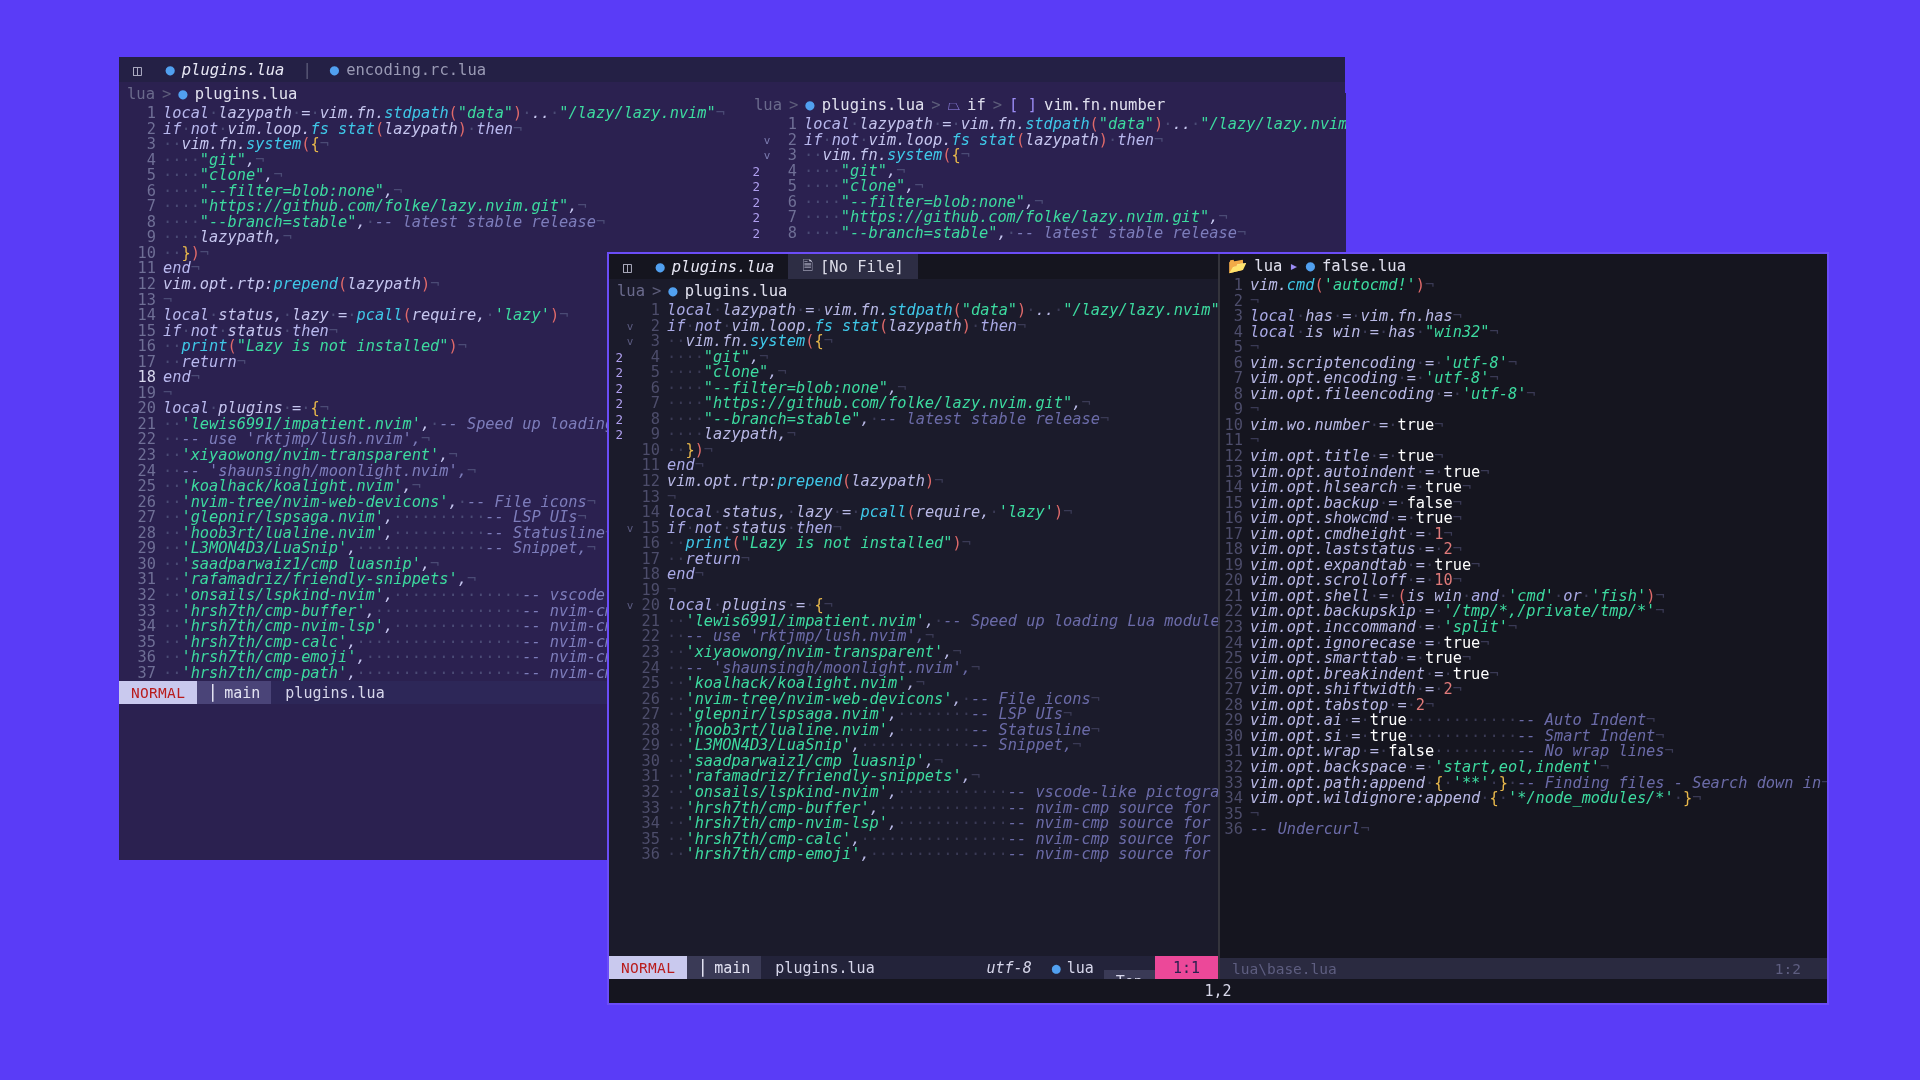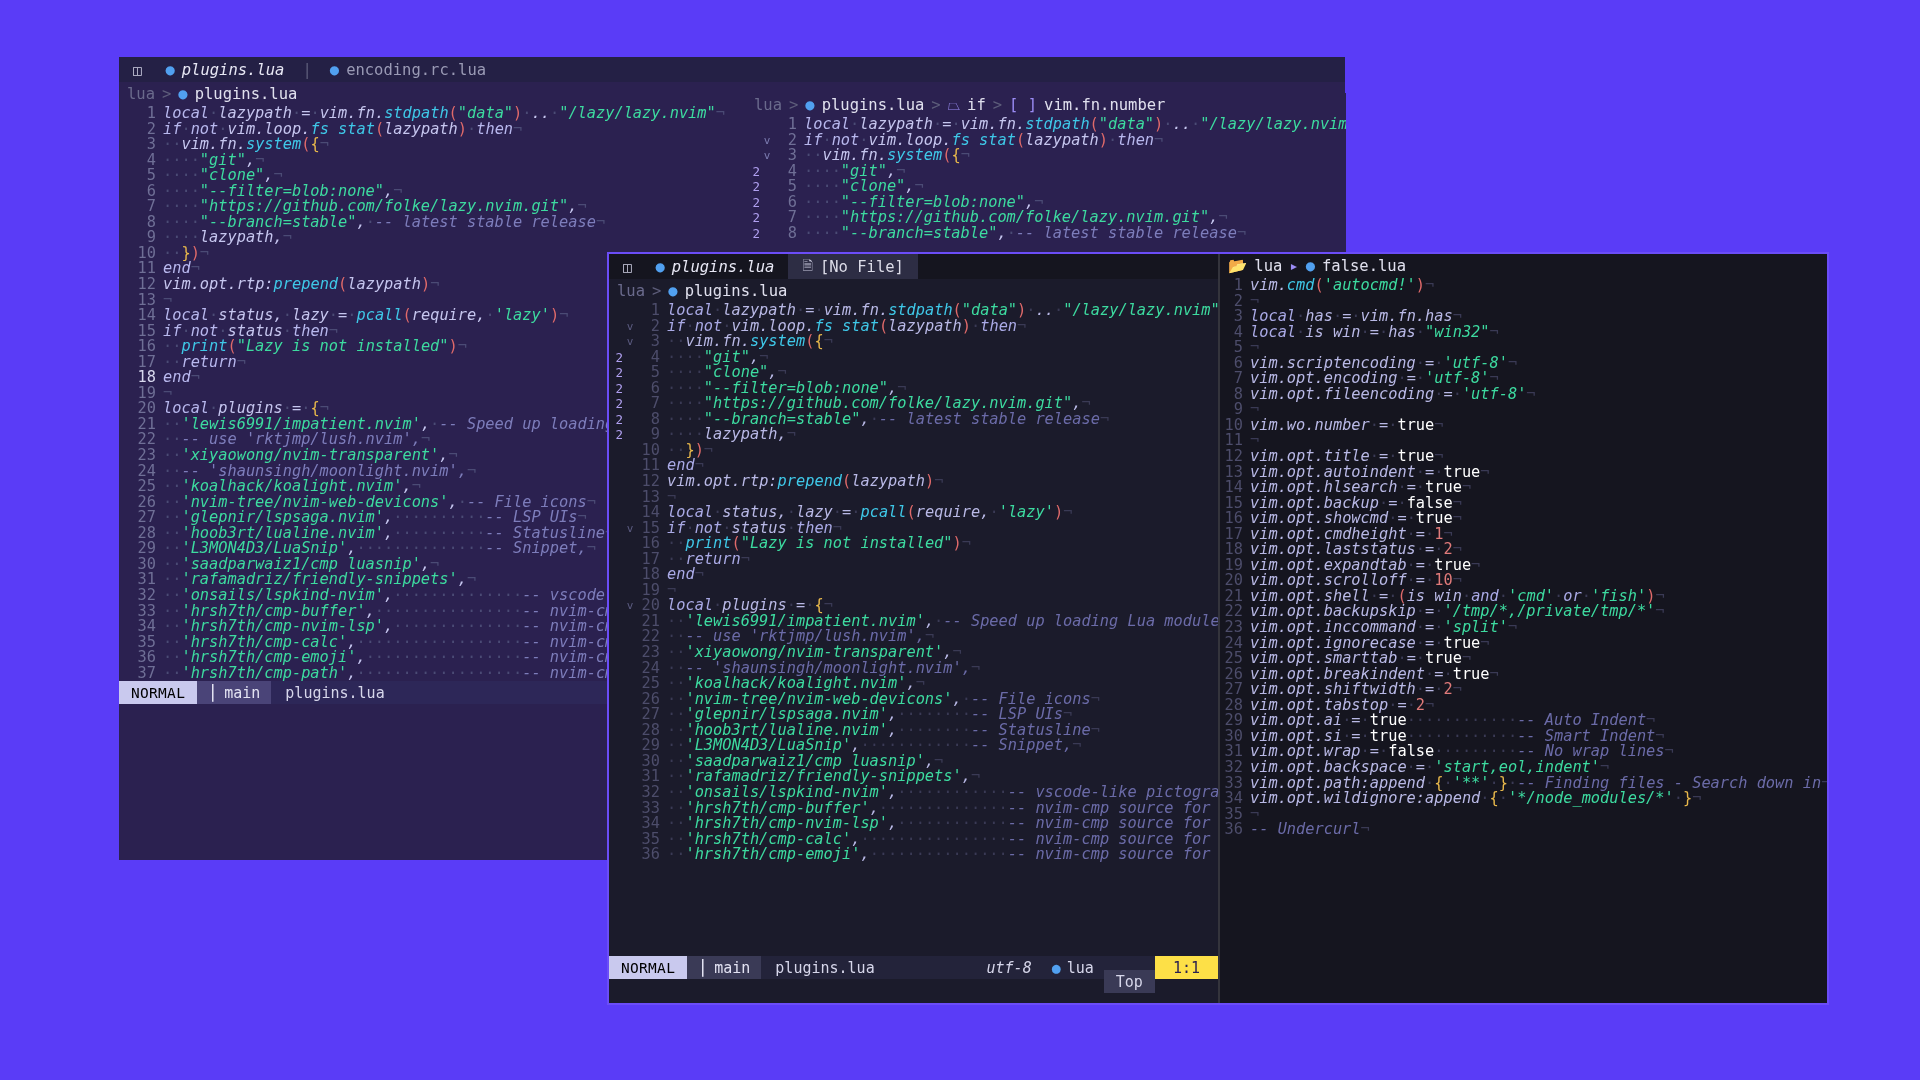--- a/index.html
+++ b/index.html
@@ -62,32 +62,32 @@
   .eol  { color:#4b4b75; }
 
   
   .w3 .kw{color:#aaaae6;} .w3 .id{color:#b9b9e6;} .w3 .cmt{color:#6b6ba8;}
   .w3 .ws,.w3 .eol,.w3 .dots{color:#3a3a55;}
 
   
   .status { display:flex; align-items:center; height:23px; font-size:15px;
             background:#2d2758; color:#d6d6ea; }
   .w3 .status { background:#23233a; }
-  .st-mode { background:#c9c9ee; color:#000000; padding:4px 12px; height:23px;
+  .st-mode { background:#c9c9ee; color:#b91c1c; padding:4px 12px; height:23px;
              display:flex; align-items:center; font-size:14.5px; letter-spacing:.3px;}
   .st-branch { background:#4a4478; color:#e2e2f2; padding:0 11px; height:23px;
                display:flex; align-items:center; gap:7px;}
   .w3 .st-branch{ background:#3a3a56; }
   .st-file { padding:0 14px; }
   .st-sp { flex:1; }
   .st-enc { padding:0 10px;font-style:italic; }
   .st-ft { display:flex; align-items:center; gap:6px; padding:0 10px;}
   .st-pos { background:#4a4478; padding:0 12px; height:23px; display:flex; align-items:center;}
   .w3 .st-pos{ background:#3a3a56;margin-top:28px; }
-  .st-loc { background:#fde047; color:#2b2150; padding:0 18px; height:23px;
+  .st-loc { background:#ec4899; color:#2b2150; padding:0 18px; height:23px;
             display:flex; align-items:center;}
 
   
   .rightbuf { position:absolute; left:609px; top:0; width:613px; bottom:0;
               background:#15151f; border-left:2px solid #ffffff22; }
   .rb-status { position:absolute; left:0; right:0; bottom:24px; height:21px;
                background:#2a2a40; color:#5e5e80; font-size:14.5px;
                display:flex; align-items:center; }
   .rb-cmd { position:absolute; left:0; right:0; bottom:0; height:24px;
             background:#15151f; color:#d8d8ea; font-size:15px;
@@ -188,17 +188,23 @@
 
     <div class="rightbuf">
       <div class="breadcrumb">
         <span class="bc-folder">📂</span>
         <span>lua</span>
         <span class="bc-arrow">▸</span>
         <span class="lua-icon">●</span>
         <span>false.lua</span>
       </div>
       <div class="code" id="w4code"><div class="ln"><span class="num">1</span><span class="txt"><span class="id">vim</span><span class="id">.</span><span class="fn">cmd</span><span class="par">(</span><span class="str">'autocmd!'</span><span class="par">)</span><span class="eol">¬</span></span></div><div class="ln"><span class="num">2</span><span class="txt"><span class="eol">¬</span></span></div><div class="ln"><span class="num">3</span><span class="txt"><span class="kw">local</span><span class="ws">·</span><span class="id">has</span><span class="ws">·</span><span class="id">=</span><span class="ws">·</span><span class="id">vim</span><span class="id">.</span><span class="id">fn</span><span class="id">.</span><span class="id">has</span><span class="eol">¬</span></span></div><div class="ln"><span class="num">4</span><span class="txt"><span class="kw">local</span><span class="ws">·</span><span class="id">is_win</span><span class="ws">·</span><span class="id">=</span><span class="ws">·</span><span class="id">has</span><span class="ws">·</span><span class="str">"win32"</span><span class="eol">¬</span></span></div><div class="ln"><span class="num">5</span><span class="txt"><span class="eol">¬</span></span></div><div class="ln"><span class="num">6</span><span class="txt"><span class="id">vim</span><span class="id">.</span><span class="id">scriptencoding</span><span class="ws">·</span><span class="id">=</span><span class="ws">·</span><span class="str">'utf-8'</span><span class="eol">¬</span></span></div><div class="ln"><span class="num">7</span><span class="txt"><span class="id">vim</span><span class="id">.</span><span class="id">opt</span><span class="id">.</span><span class="id">encoding</span><span class="ws">·</span><span class="id">=</span><span class="ws">·</span><span class="str">'utf-8'</span><span class="eol">¬</span></span></div><div class="ln"><span class="num">8</span><span class="txt"><span class="id">vim</span><span class="id">.</span><span class="id">opt</span><span class="id">.</span><span class="id">fileencoding</span><span class="ws">·</span><span class="id">=</span><span class="ws">·</span><span class="str">'utf-8'</span><span class="eol">¬</span></span></div><div class="ln"><span class="num">9</span><span class="txt"><span class="eol">¬</span></span></div><div class="ln"><span class="num">10</span><span class="txt"><span class="id">vim</span><span class="id">.</span><span class="id">wo</span><span class="id">.</span><span class="id">number</span><span class="ws">·</span><span class="id">=</span><span class="ws">·</span><span class="bool">true</span><span class="eol">¬</span></span></div><div class="ln"><span class="num">11</span><span class="txt"><span class="eol">¬</span></span></div><div class="ln"><span class="num">12</span><span class="txt"><span class="id">vim</span><span class="id">.</span><span class="id">opt</span><span class="id">.</span><span class="id">title</span><span class="ws">·</span><span class="id">=</span><span class="ws">·</span><span class="bool">true</span><span class="eol">¬</span></span></div><div class="ln"><span class="num">13</span><span class="txt"><span class="id">vim</span><span class="id">.</span><span class="id">opt</span><span class="id">.</span><span class="id">autoindent</span><span class="ws">·</span><span class="id">=</span><span class="ws">·</span><span class="bool">true</span><span class="eol">¬</span></span></div><div class="ln"><span class="num">14</span><span class="txt"><span class="id">vim</span><span class="id">.</span><span class="id">opt</span><span class="id">.</span><span class="id">hlsearch</span><span class="ws">·</span><span class="id">=</span><span class="ws">·</span><span class="bool">true</span><span class="eol">¬</span></span></div><div class="ln"><span class="num">15</span><span class="txt"><span class="id">vim</span><span class="id">.</span><span class="id">opt</span><span class="id">.</span><span class="id">backup</span><span class="ws">·</span><span class="id">=</span><span class="ws">·</span><span class="bool">false</span><span class="eol">¬</span></span></div><div class="ln"><span class="num">16</span><span class="txt"><span class="id">vim</span><span class="id">.</span><span class="id">opt</span><span class="id">.</span><span class="id">showcmd</span><span class="ws">·</span><span class="id">=</span><span class="ws">·</span><span class="bool">true</span><span class="eol">¬</span></span></div><div class="ln"><span class="num">17</span><span class="txt"><span class="id">vim</span><span class="id">.</span><span class="id">opt</span><span class="id">.</span><span class="id">cmdheight</span><span class="ws">·</span><span class="id">=</span><span class="ws">·</span><span class="num2">1</span><span class="eol">¬</span></span></div><div class="ln"><span class="num">18</span><span class="txt"><span class="id">vim</span><span class="id">.</span><span class="id">opt</span><span class="id">.</span><span class="id">laststatus</span><span class="ws">·</span><span class="id">=</span><span class="ws">·</span><span class="num2">2</span><span class="eol">¬</span></span></div><div class="ln"><span class="num">19</span><span class="txt"><span class="id">vim</span><span class="id">.</span><span class="id">opt</span><span class="id">.</span><span class="id">expandtab</span><span class="ws">·</span><span class="id">=</span><span class="ws">·</span><span class="bool">true</span><span class="eol">¬</span></span></div><div class="ln"><span class="num">20</span><span class="txt"><span class="id">vim</span><span class="id">.</span><span class="id">opt</span><span class="id">.</span><span class="id">scrolloff</span><span class="ws">·</span><span class="id">=</span><span class="ws">·</span><span class="num2">10</span><span class="eol">¬</span></span></div><div class="ln"><span class="num">21</span><span class="txt"><span class="id">vim</span><span class="id">.</span><span class="id">opt</span><span class="id">.</span><span class="id">shell</span><span class="ws">·</span><span class="id">=</span><span class="ws">·</span><span class="par">(</span><span class="id">is_win</span><span class="ws">·</span><span class="kw">and</span><span class="ws">·</span><span class="str">'cmd'</span><span class="ws">·</span><span class="kw">or</span><span class="ws">·</span><span class="str">'fish'</span><span class="par">)</span><span class="eol">¬</span></span></div><div class="ln"><span class="num">22</span><span class="txt"><span class="id">vim</span><span class="id">.</span><span class="id">opt</span><span class="id">.</span><span class="id">backupskip</span><span class="ws">·</span><span class="id">=</span><span class="ws">·</span><span class="str">'/tmp/*,/private/tmp/*'</span><span class="eol">¬</span></span></div><div class="ln"><span class="num">23</span><span class="txt"><span class="id">vim</span><span class="id">.</span><span class="id">opt</span><span class="id">.</span><span class="id">inccommand</span><span class="ws">·</span><span class="id">=</span><span class="ws">·</span><span class="str">'split'</span><span class="eol">¬</span></span></div><div class="ln"><span class="num">24</span><span class="txt"><span class="id">vim</span><span class="id">.</span><span class="id">opt</span><span class="id">.</span><span class="id">ignorecase</span><span class="ws">·</span><span class="id">=</span><span class="ws">·</span><span class="bool">true</span><span class="eol">¬</span></span></div><div class="ln"><span class="num">25</span><span class="txt"><span class="id">vim</span><span class="id">.</span><span class="id">opt</span><span class="id">.</span><span class="id">smarttab</span><span class="ws">·</span><span class="id">=</span><span class="ws">·</span><span class="bool">true</span><span class="eol">¬</span></span></div><div class="ln"><span class="num">26</span><span class="txt"><span class="id">vim</span><span class="id">.</span><span class="id">opt</span><span class="id">.</span><span class="id">breakindent</span><span class="ws">·</span><span class="id">=</span><span class="ws">·</span><span class="bool">true</span><span class="eol">¬</span></span></div><div class="ln"><span class="num">27</span><span class="txt"><span class="id">vim</span><span class="id">.</span><span class="id">opt</span><span class="id">.</span><span class="id">shiftwidth</span><span class="ws">·</span><span class="id">=</span><span class="ws">·</span><span class="num2">2</span><span class="eol">¬</span></span></div><div class="ln"><span class="num">28</span><span class="txt"><span class="id">vim</span><span class="id">.</span><span class="id">opt</span><span class="id">.</span><span class="id">tabstop</span><span class="ws">·</span><span class="id">=</span><span class="ws">·</span><span class="num2">2</span><span class="eol">¬</span></span></div><div class="ln"><span class="num">29</span><span class="txt"><span class="id">vim</span><span class="id">.</span><span class="id">opt</span><span class="id">.</span><span class="id">ai</span><span class="ws">·</span><span class="id">=</span><span class="ws">·</span><span class="bool">true</span><span class="ws">············</span><span class="cmt">-- Auto Indent</span><span class="eol">¬</span></span></div><div class="ln"><span class="num">30</span><span class="txt"><span class="id">vim</span><span class="id">.</span><span class="id">opt</span><span class="id">.</span><span class="id">si</span><span class="ws">·</span><span class="id">=</span><span class="ws">·</span><span class="bool">true</span><span class="ws">············</span><span class="cmt">-- Smart Indent</span><span class="eol">¬</span></span></div><div class="ln"><span class="num">31</span><span class="txt"><span class="id">vim</span><span class="id">.</span><span class="id">opt</span><span class="id">.</span><span class="id">wrap</span><span class="ws">·</span><span class="id">=</span><span class="ws">·</span><span class="bool">false</span><span class="ws">·········</span><span class="cmt">-- No wrap lines</span><span class="eol">¬</span></span></div><div class="ln"><span class="num">32</span><span class="txt"><span class="id">vim</span><span class="id">.</span><span class="id">opt</span><span class="id">.</span><span class="id">backspace</span><span class="ws">·</span><span class="id">=</span><span class="ws">·</span><span class="str">'start,eol,indent'</span><span class="eol">¬</span></span></div><div class="ln"><span class="num">33</span><span class="txt"><span class="id">vim</span><span class="id">.</span><span class="id">opt</span><span class="id">.</span><span class="id">path</span><span class="id">:</span><span class="id">append</span><span class="ws">·</span><span class="brc">{</span><span class="ws">·</span><span class="str">'**'</span><span class="ws">·</span><span class="brc">}</span><span class="ws">·</span><span class="cmt">-- Finding files - Search down in</span><span class="eol">¬</span></span></div><div class="ln"><span class="num">34</span><span class="txt"><span class="id">vim</span><span class="id">.</span><span class="id">opt</span><span class="id">.</span><span class="id">wildignore</span><span class="id">:</span><span class="id">append</span><span class="ws">·</span><span class="brc">{</span><span class="ws">·</span><span class="str">'*/node_modules/*'</span><span class="ws">·</span><span class="brc">}</span><span class="eol">¬</span></span></div><div class="ln"><span class="num">35</span><span class="txt"><span class="eol">¬</span></span></div><div class="ln"><span class="num">36</span><span class="txt"><span class="cmt">-- Undercurl</span><span class="eol">¬</span></span></div></div>
-    </div>
-
+      <div class="rb-status">
+        <span style="padding-left:12px">lua\base.lua</span>
+        <span style="flex:1"></span>
+        <span style="padding-right:30px">1:2</span>
+      </div>
+    </div>
+
+    <div class="rb-cmd">1,2</div>
   </div>
 
 </div>
 
 </body></html>

